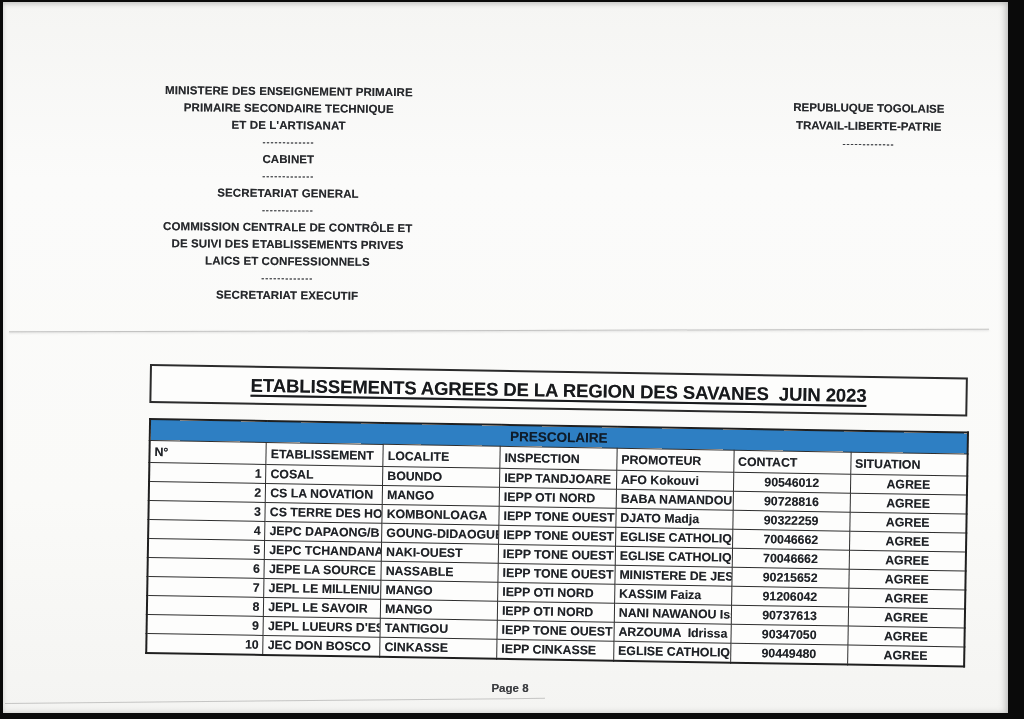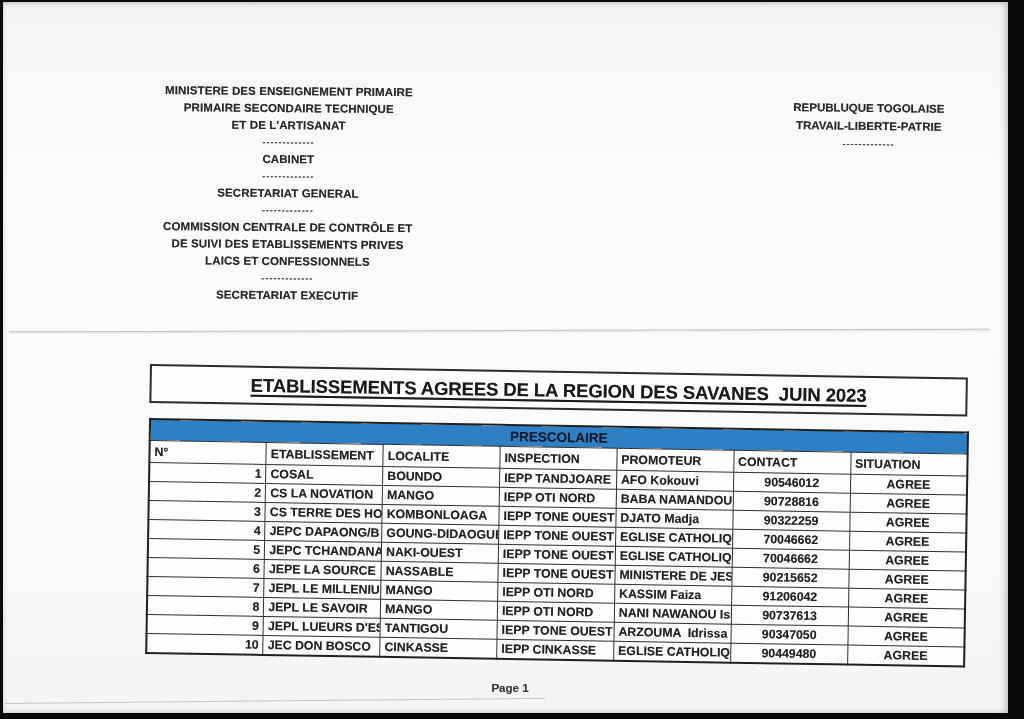--- a/index.html
+++ b/index.html
@@ -216,16 +216,16 @@
               <td class="c2">CINKASSE</td>
               <td class="c3">IEPP CINKASSE</td>
               <td class="c4">EGLISE CATHOLIQUE</td>
               <td class="c5">90449480</td>
               <td class="c6">AGREE</td>
             </tr>
           </tbody>
       </table>
     </div>
 
-    <div class="pagenum">Page 1</div>
+    <div class="pagenum">Page 8</div>
     <div class="paper-edge"></div>
   </div>
 </div>
 
 </body></html>

